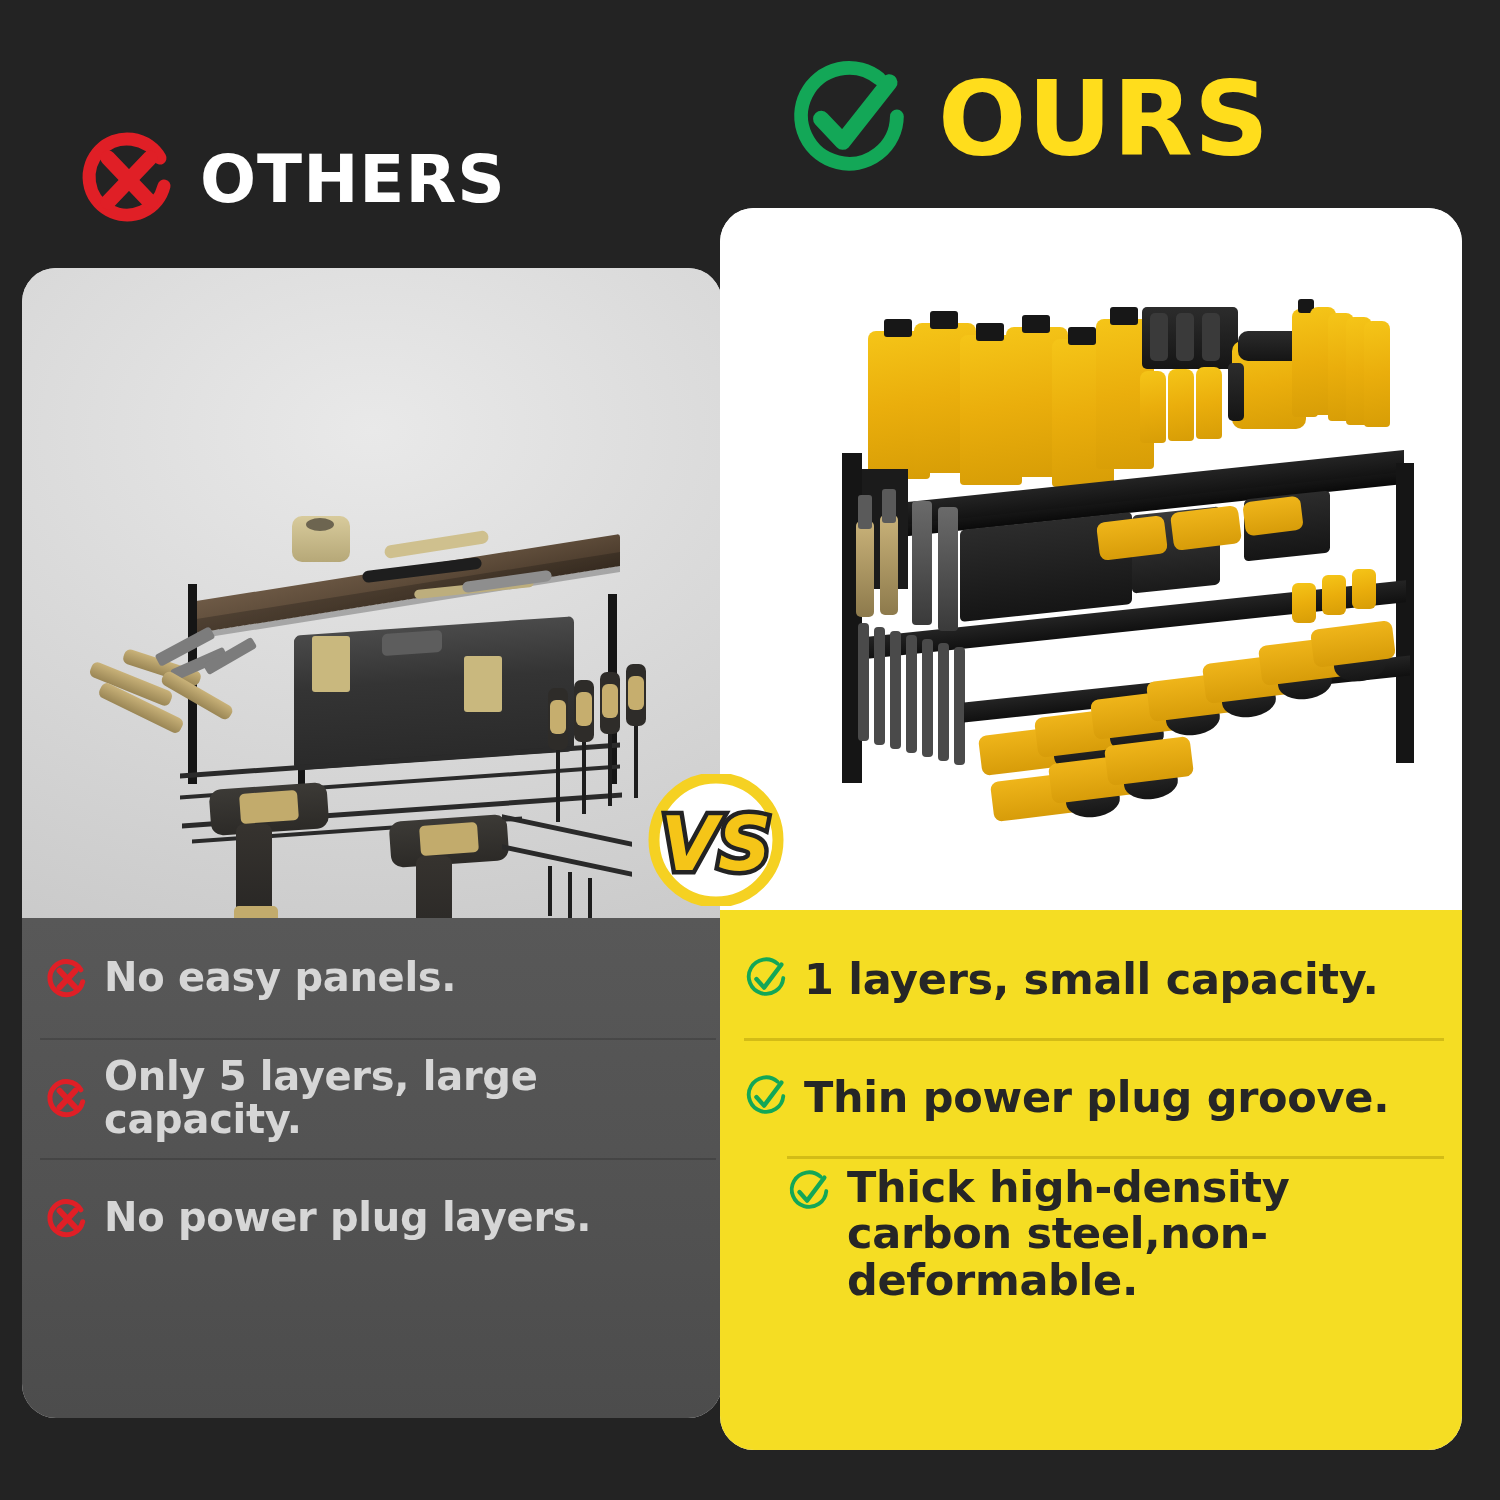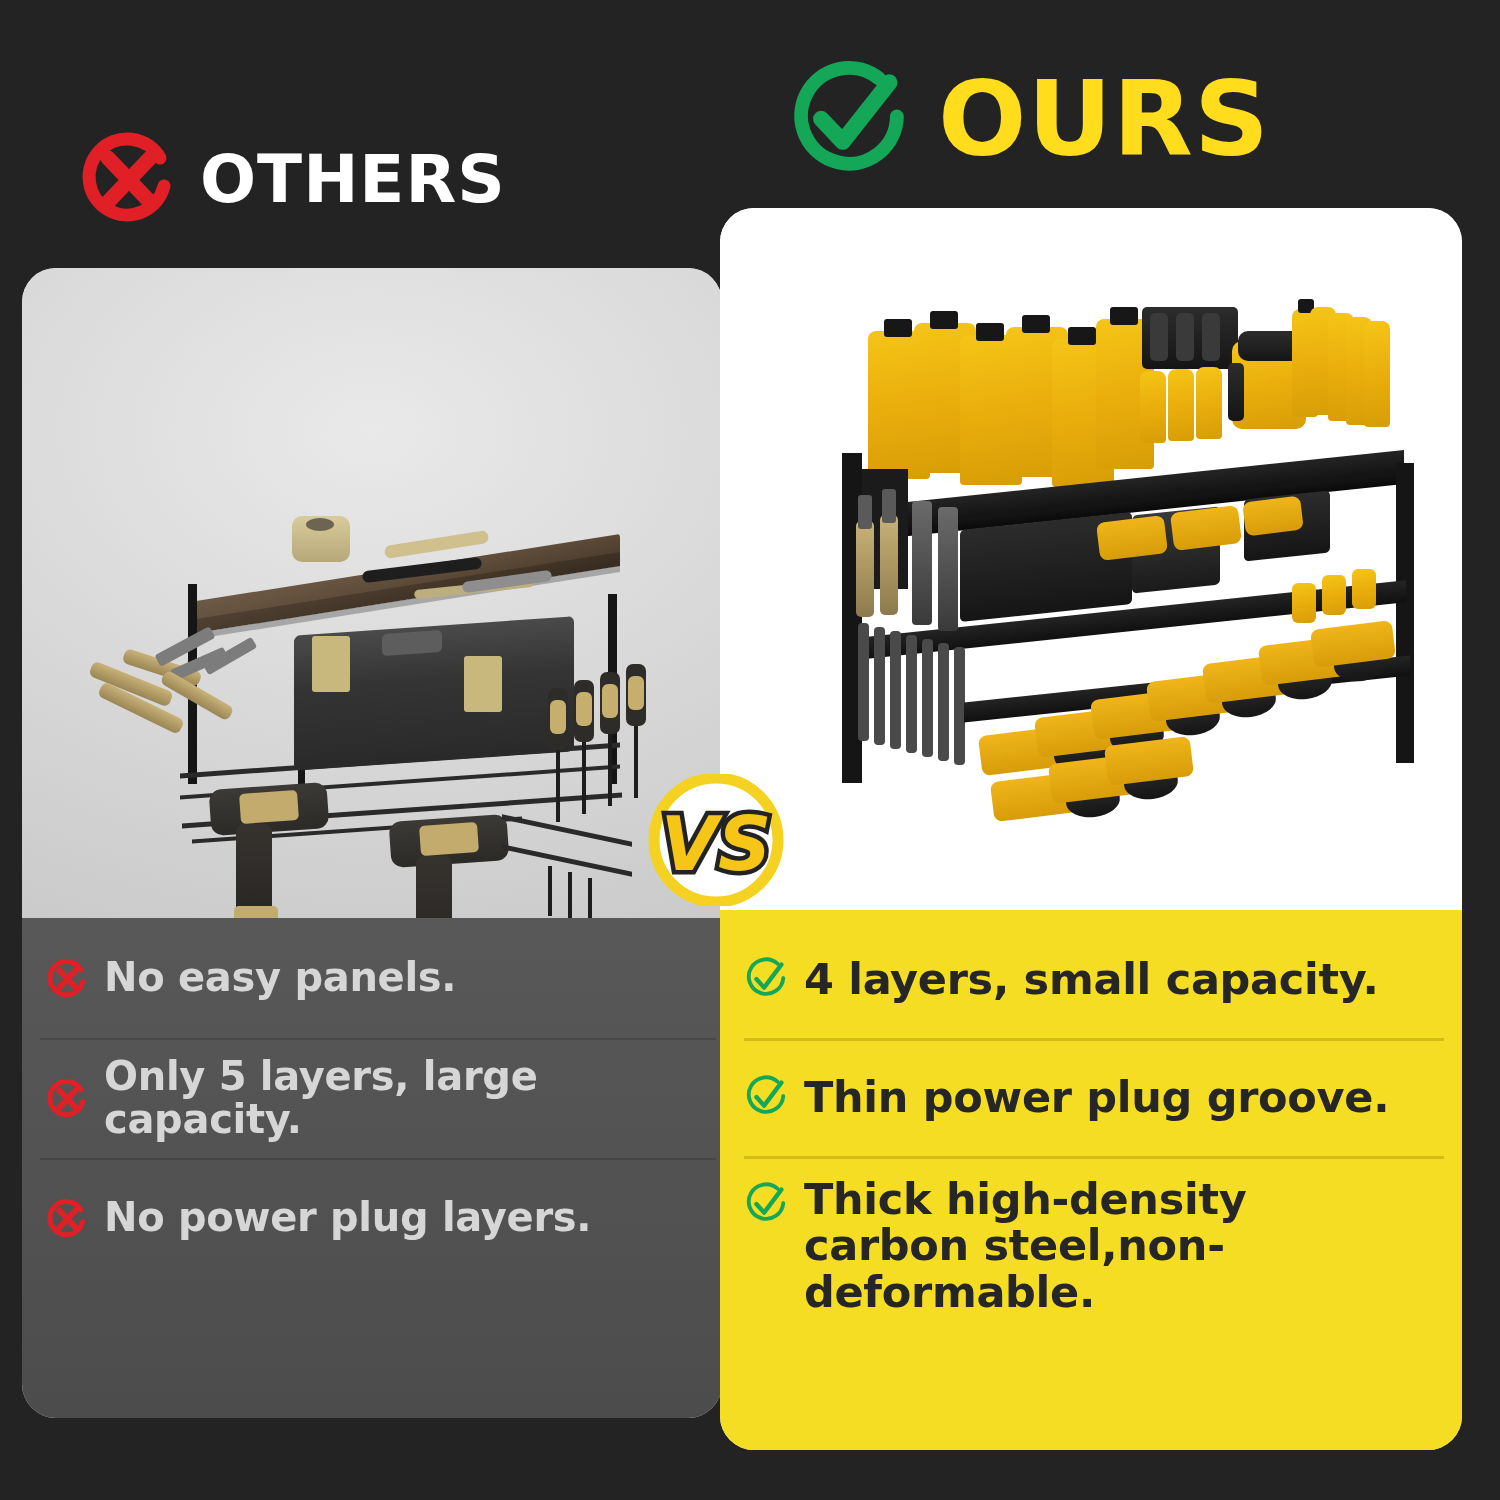--- a/index.html
+++ b/index.html
@@ -387,32 +387,32 @@
   </div>
 
   <div id="ours-featurelist">
     <div class="feat-row">
       <span>
         <svg width="48" height="48" viewBox="0 0 100 100" style="display:block;">
           <path d="M74 18 A36 36 0 1 0 86 48" fill="none" stroke="#13A757" stroke-width="8" stroke-linecap="round"></path>
           <path d="M30 50 L46 68 L82 20" fill="none" stroke="#13A757" stroke-width="9" stroke-linecap="round" stroke-linejoin="round"></path>
         </svg>
       </span>
-      <span class="feat-label">4 layers, small capacity.</span>
+      <span class="feat-label">1 layers, small capacity.</span>
     </div>
     <div class="feat-row">
       <span>
         <svg width="48" height="48" viewBox="0 0 100 100" style="display:block;">
           <path d="M74 18 A36 36 0 1 0 86 48" fill="none" stroke="#13A757" stroke-width="8" stroke-linecap="round"></path>
           <path d="M30 50 L46 68 L82 20" fill="none" stroke="#13A757" stroke-width="9" stroke-linecap="round" stroke-linejoin="round"></path>
         </svg>
       </span>
       <span class="feat-label">Thin power plug groove.</span>
     </div>
-    <div class="feat-row tall" style="align-items:flex-start; padding-top:20px;">
+    <div class="feat-row tall" style="align-items:flex-start; padding-top:8px;margin-left:43px;">
       <span>
         <svg width="48" height="48" viewBox="0 0 100 100" style="display:block;margin-top:4px;">
           <path d="M74 18 A36 36 0 1 0 86 48" fill="none" stroke="#13A757" stroke-width="8" stroke-linecap="round"></path>
           <path d="M30 50 L46 68 L82 20" fill="none" stroke="#13A757" stroke-width="9" stroke-linecap="round" stroke-linejoin="round"></path>
         </svg>
       </span>
       <span class="feat-label" style="max-width:600px;">Thick high-density carbon steel,non-deformable.</span>
     </div>
   </div>
 </div>

